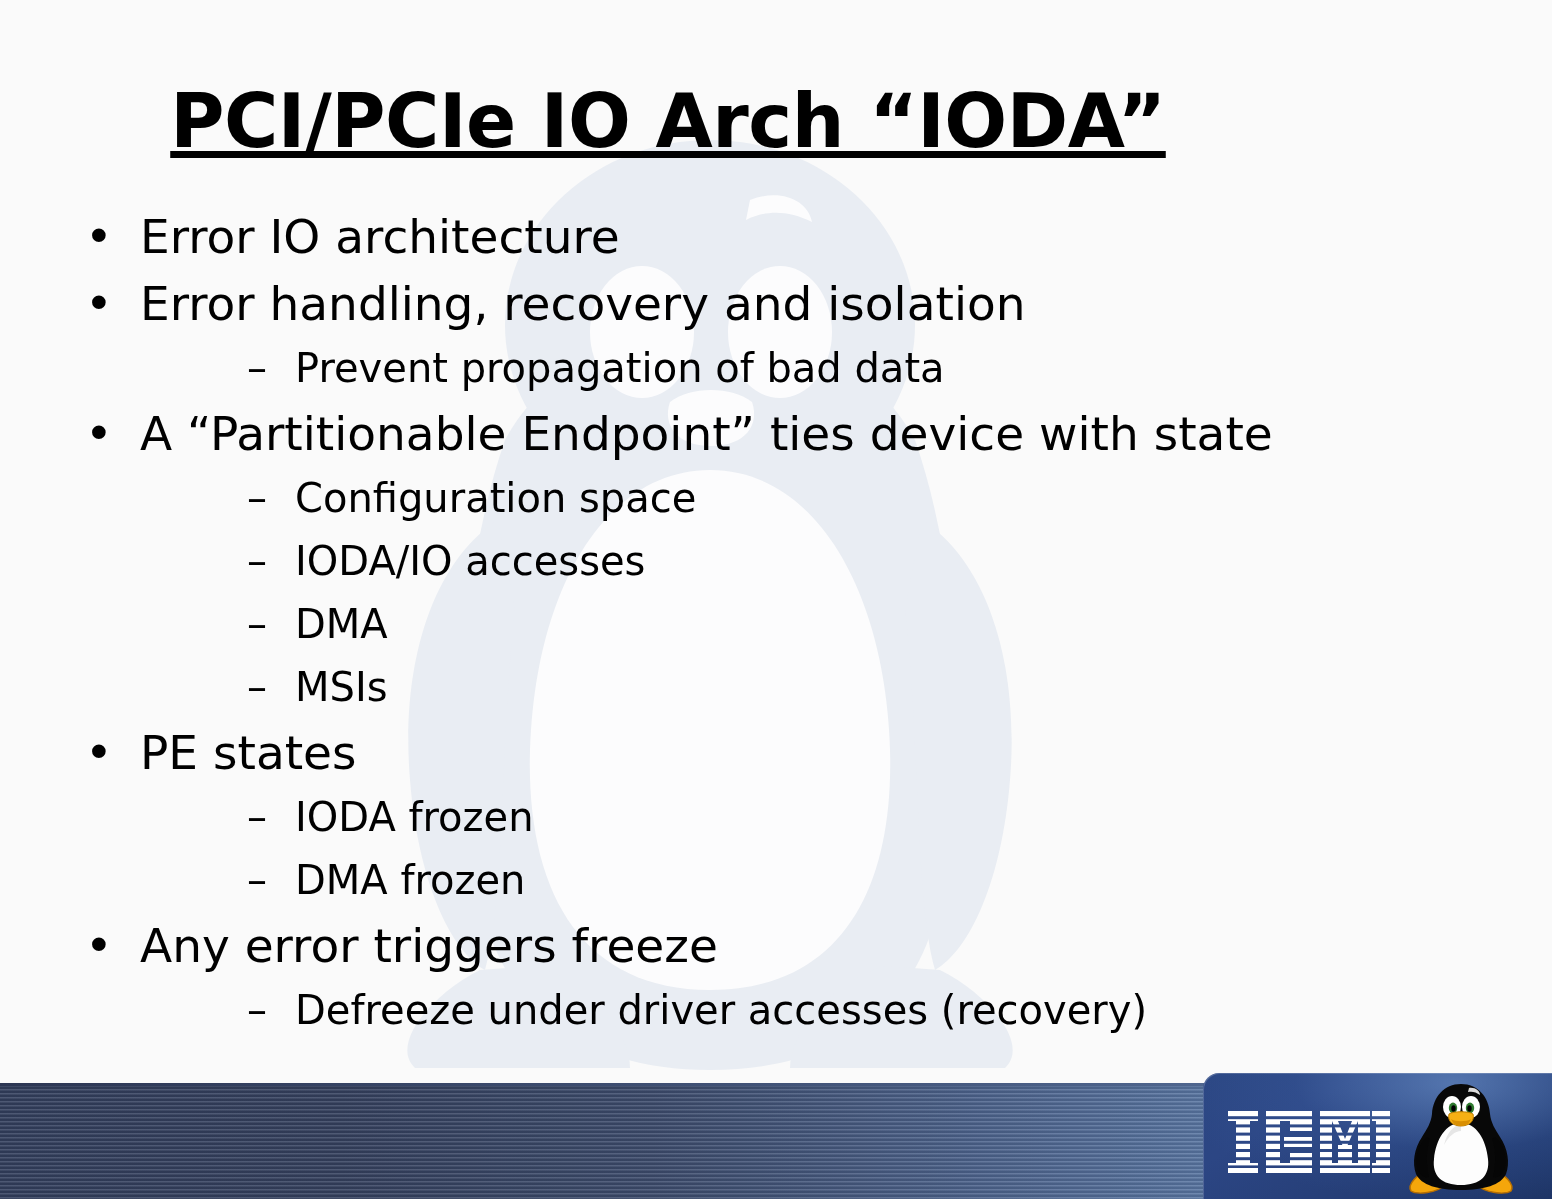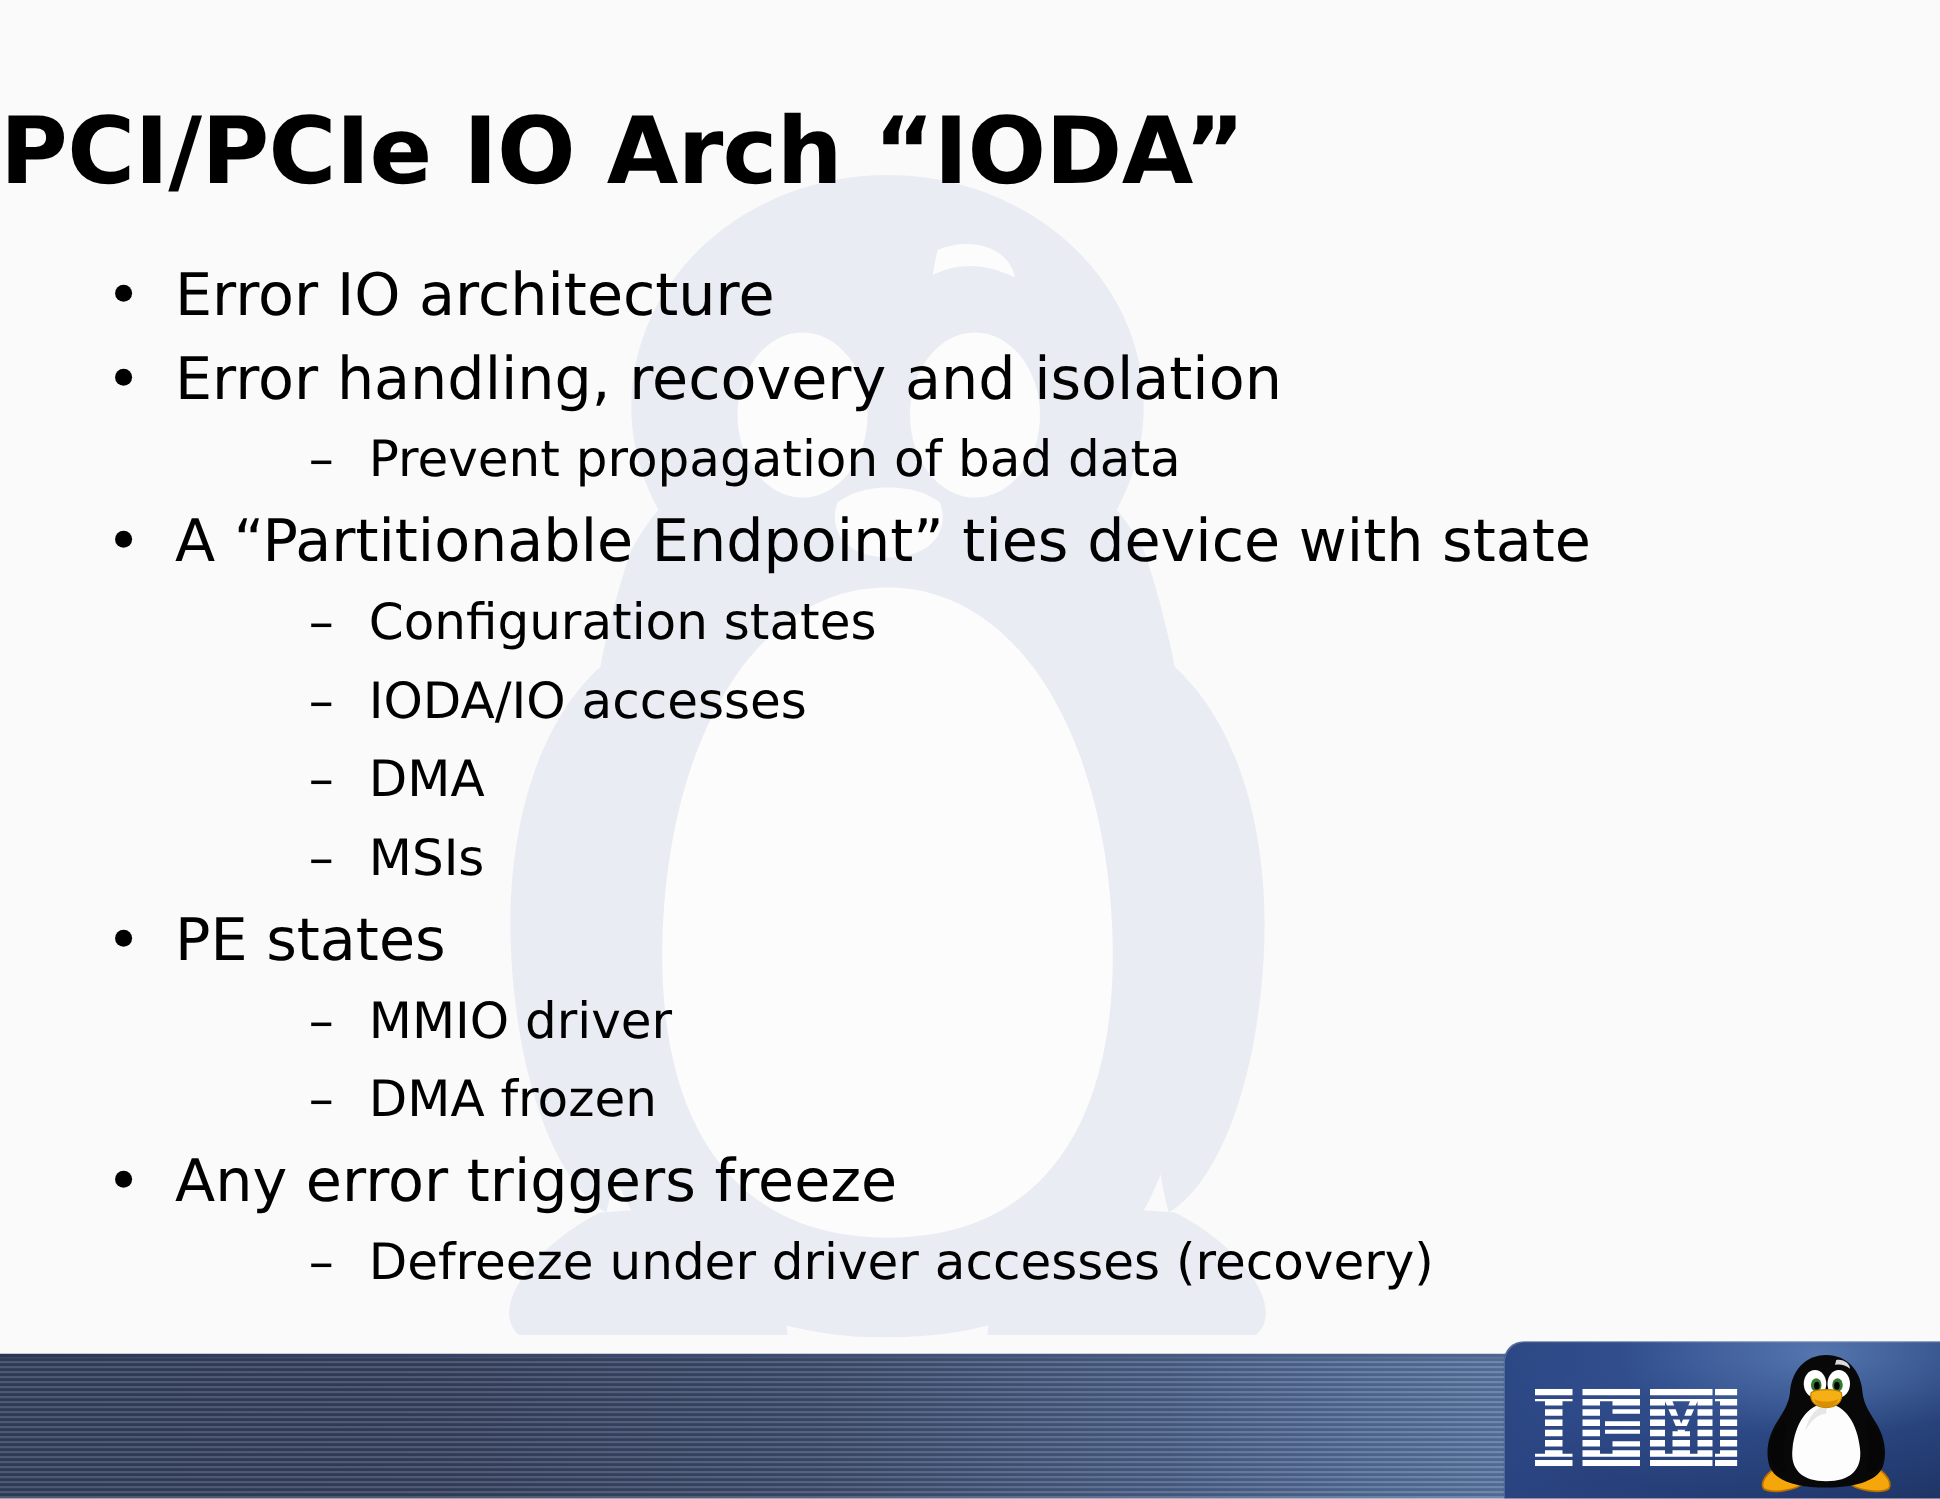--- a/index.html
+++ b/index.html
@@ -26,28 +26,29 @@
     pointer-events:none;
     z-index:0;
   }
   #watermark svg { width:100%; height:100%; display:block; }
 
   
   #title {
     position:absolute;
     left:0; top:84px;
     width:1336px;
-    text-align:left;
+    text-align:center;
     font-size:74px;
     font-weight:bold;
     letter-spacing:-0.5px;
     color:#000000;
     line-height:1.0;
     z-index:3;
     white-space:nowrap;
+    text-decoration:underline;
   }
 
   
   #body {
     position:absolute;
     left:0; top:203px;
     width:1552px;
     height:862px;
     z-index:3;
     overflow:hidden;
@@ -213,21 +214,21 @@
       <span>Prevent propagation of bad data</span>
     </div>
 
     <div class="line l1">
       <span class="marker">•</span>
       <span>A “Partitionable Endpoint” ties device with state</span>
     </div>
 
     <div class="line l2">
       <span class="marker">–</span>
-      <span>Configuration states</span>
+      <span>Configuration space</span>
     </div>
 
     <div class="line l2">
       <span class="marker">–</span>
       <span>IODA/IO accesses</span>
     </div>
 
     <div class="line l2">
       <span class="marker">–</span>
       <span>DMA</span>
@@ -238,21 +239,21 @@
       <span>MSIs</span>
     </div>
 
     <div class="line l1">
       <span class="marker">•</span>
       <span>PE states</span>
     </div>
 
     <div class="line l2">
       <span class="marker">–</span>
-      <span>MMIO driver</span>
+      <span>IODA frozen</span>
     </div>
 
     <div class="line l2">
       <span class="marker">–</span>
       <span>DMA frozen</span>
     </div>
 
     <div class="line l1">
       <span class="marker">•</span>
       <span>Any error triggers freeze</span>

